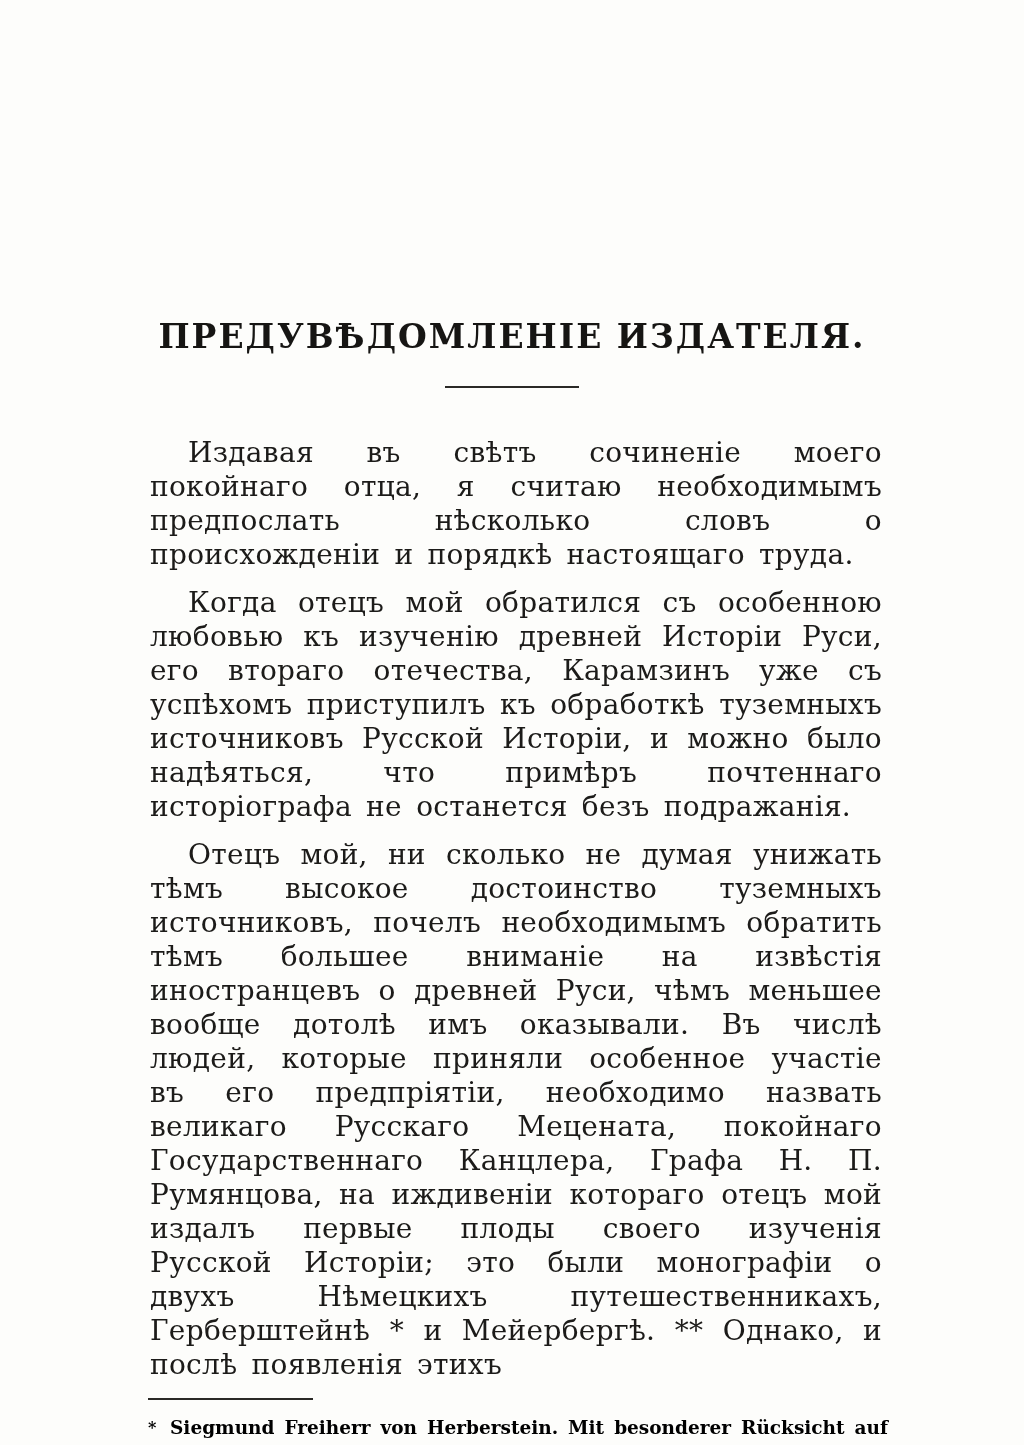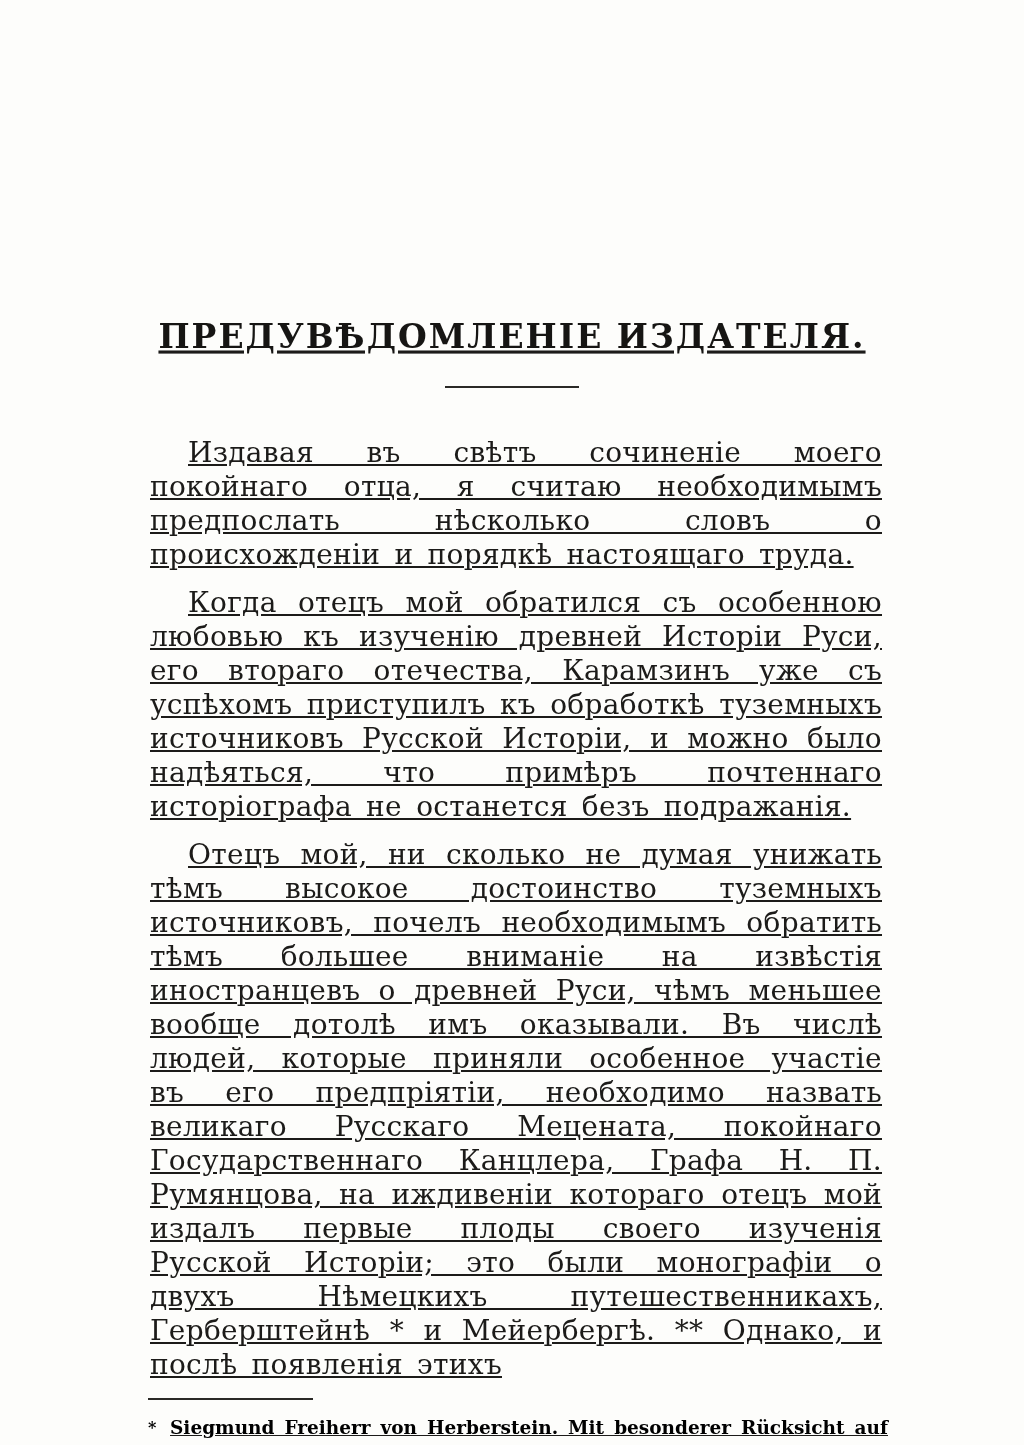--- a/index.html
+++ b/index.html
@@ -7,21 +7,20 @@
     padding: 0;
   }
   .page {
     position: relative;
     width: 1024px;
     height: 1445px;
     background: #fdfdfb;
     overflow: hidden;
     color: #1c1b19;
     font-family: "DejaVu Serif", "Liberation Serif", serif;
-    text-decoration: underline;
   }
   .title {
     margin: 0;
     padding-top: 304px;
     text-align: center;
     font-size: 33px;
     font-weight: bold;
     letter-spacing: 2px;
     line-height: 40px;
     color: #161513;

